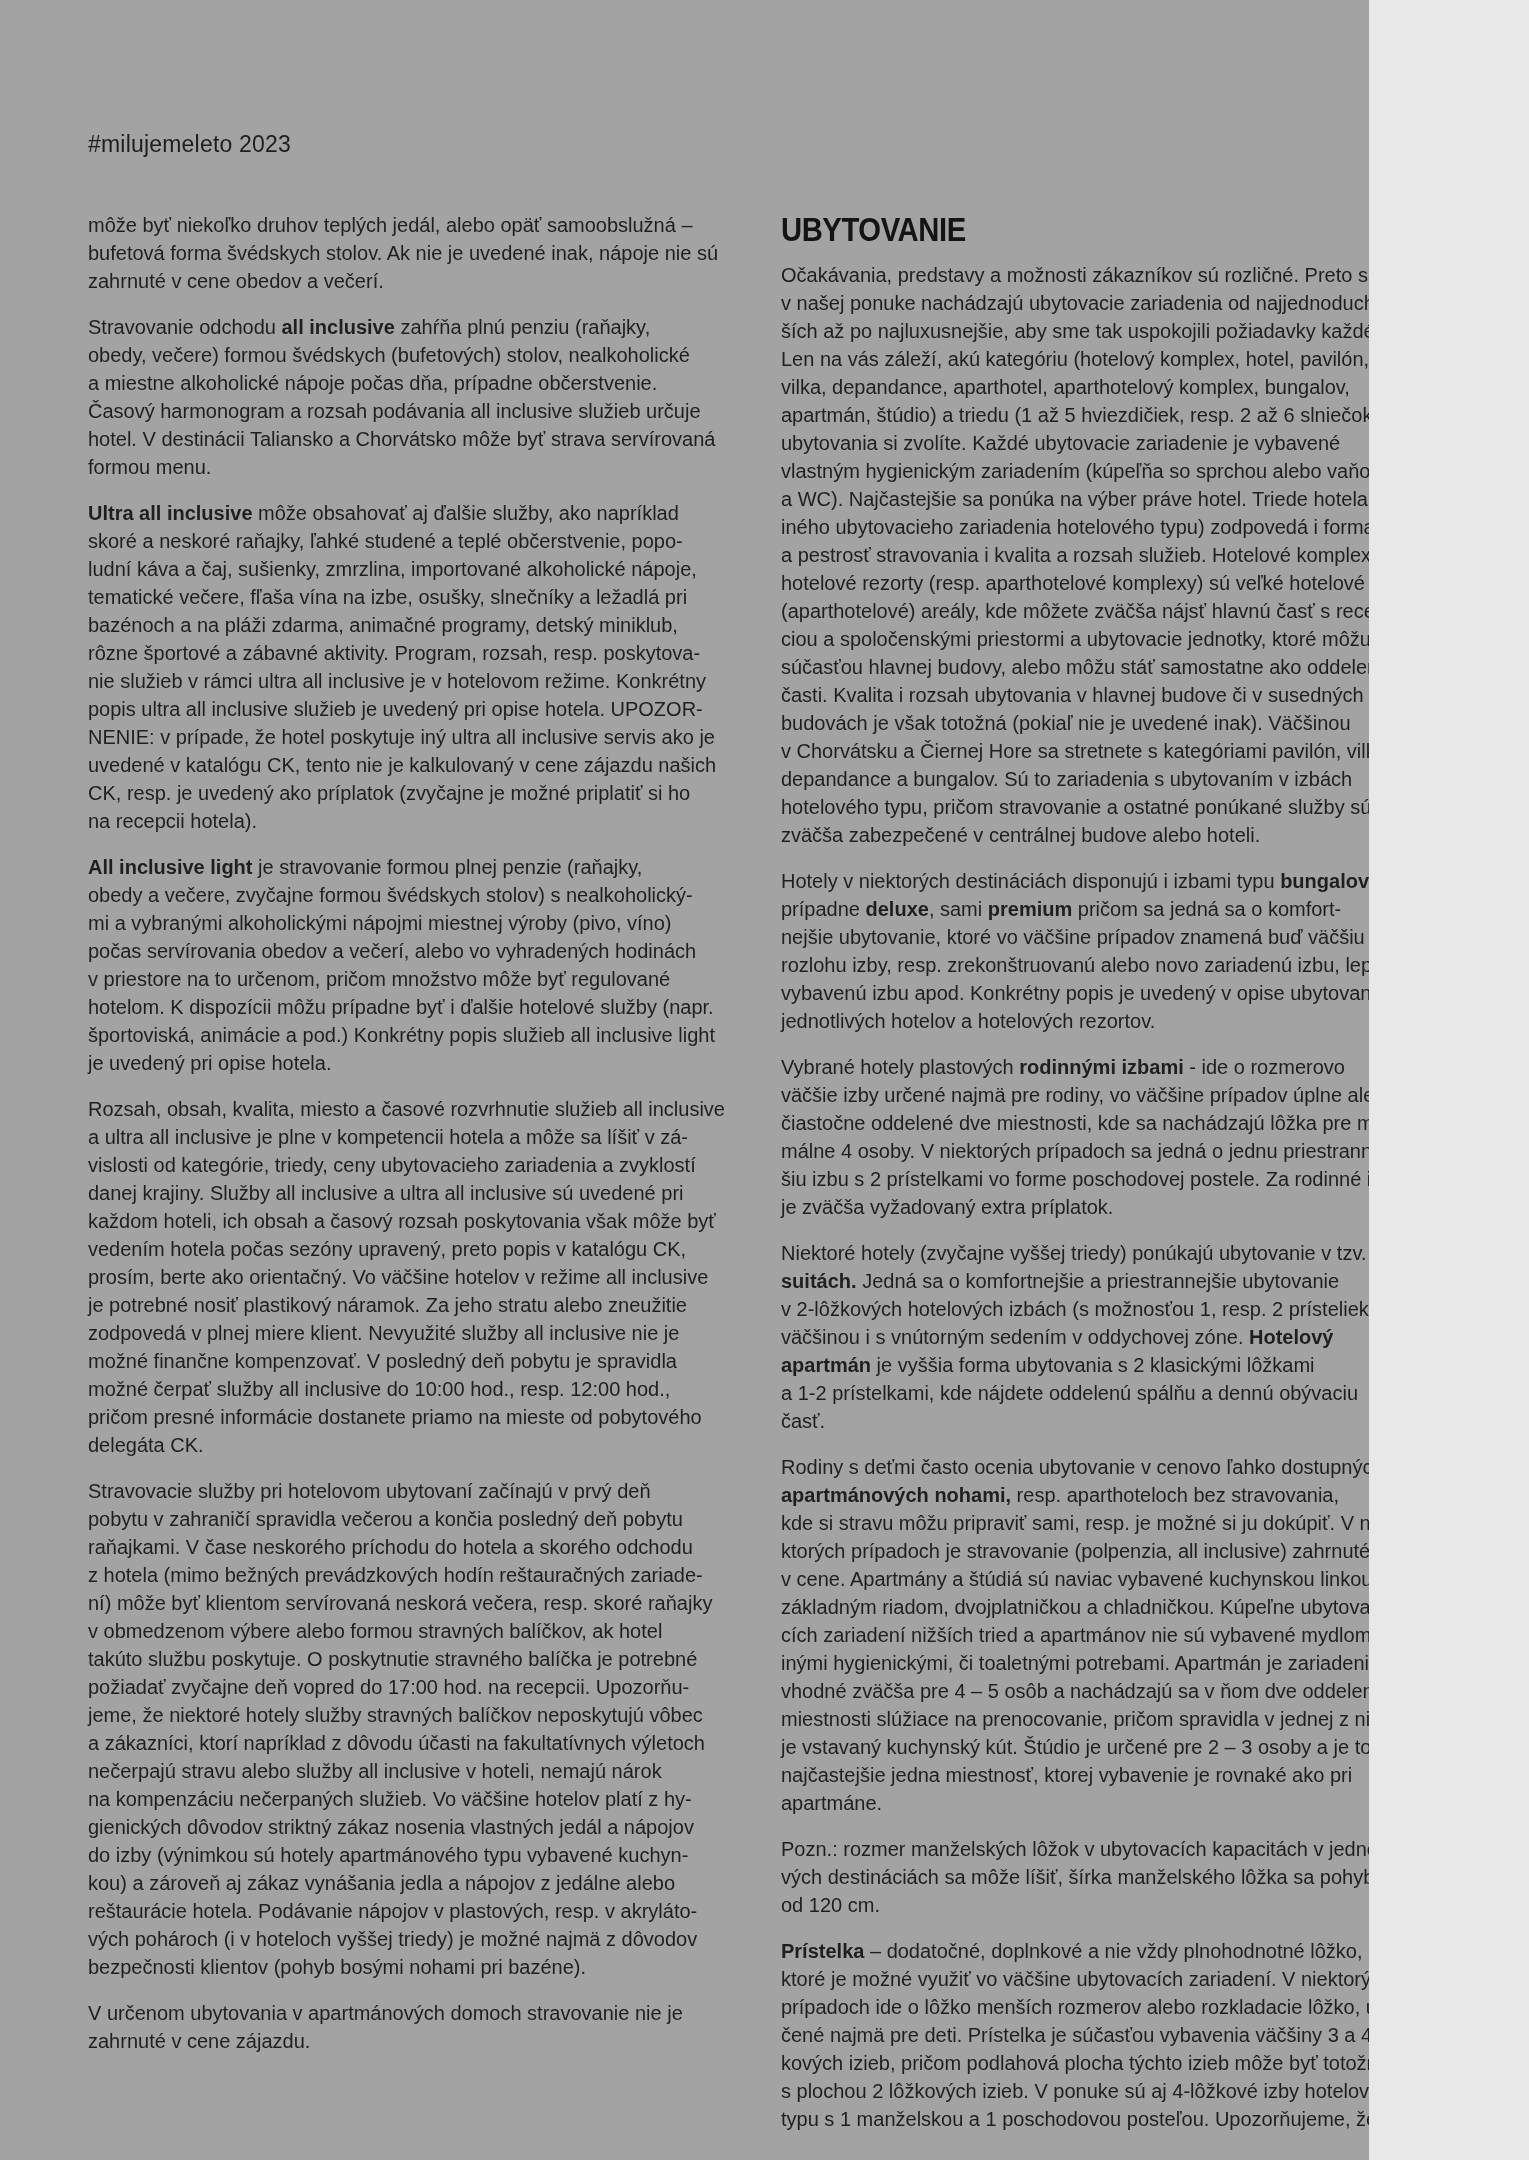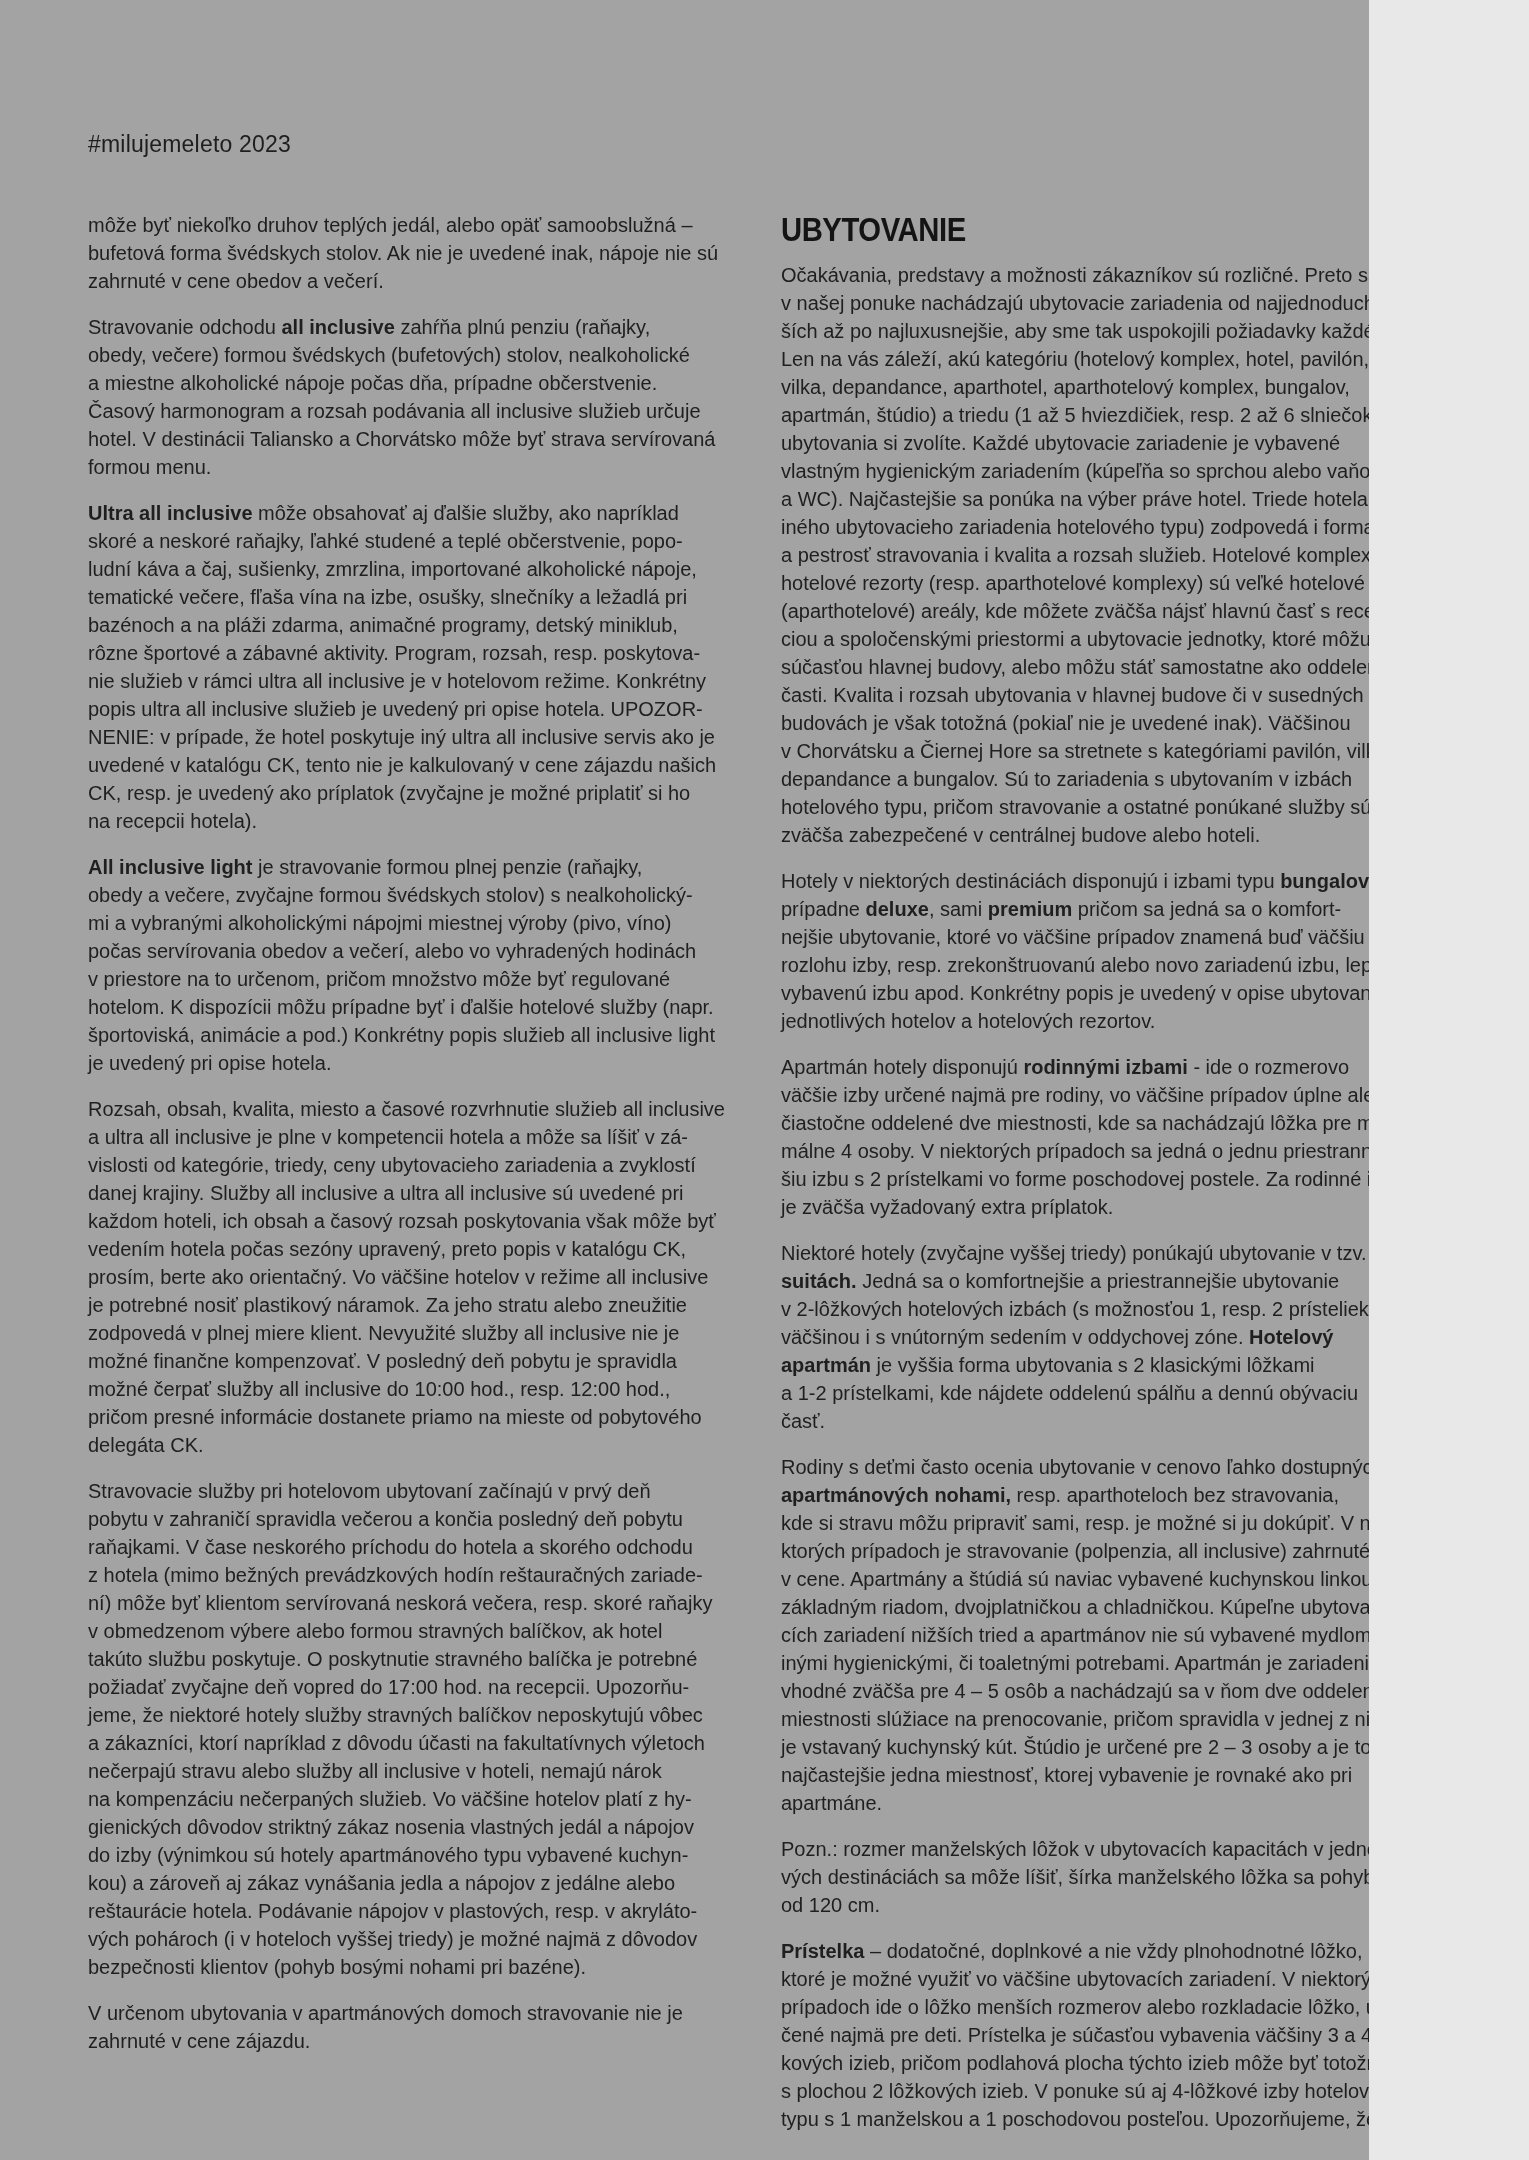--- a/index.html
+++ b/index.html
@@ -152,21 +152,21 @@
 v Chorvátsku a Čiernej Hore sa stretnete s kategóriami pavilón, vilka,
 depandance a bungalov. Sú to zariadenia s ubytovaním v izbách
 hotelového typu, pričom stravovanie a ostatné ponúkané služby sú
 zväčša zabezpečené v centrálnej budove alebo hoteli.</span></p>
         <p><span class="run">Hotely v niektorých destináciách disponujú i izbami typu </span><span class="run bold">bungalov</span><span class="run">,
 prípadne </span><span class="run bold">deluxe</span><span class="run">, sami </span><span class="run bold">premium</span><span class="run"> pričom sa jedná sa o komfort-
 nejšie ubytovanie, ktoré vo väčšine prípadov znamená buď väčšiu
 rozlohu izby, resp. zrekonštruovanú alebo novo zariadenú izbu, lepšie
 vybavenú izbu apod. Konkrétny popis je uvedený v opise ubytovania
 jednotlivých hotelov a hotelových rezortov.</span></p>
-        <p><span class="run">Apartmán hotely disponujú </span><span class="run bold">rodinnými izbami</span><span class="run"> - ide o rozmerovo
+        <p><span class="run">Vybrané hotely plastových </span><span class="run bold">rodinnými izbami</span><span class="run"> - ide o rozmerovo
 väčšie izby určené najmä pre rodiny, vo väčšine prípadov úplne alebo
 čiastočne oddelené dve miestnosti, kde sa nachádzajú lôžka pre mini-
 málne 4 osoby. V niektorých prípadoch sa jedná o jednu priestrannej-
 šiu izbu s 2 prístelkami vo forme poschodovej postele. Za rodinné izby
 je zväčša vyžadovaný extra príplatok.</span></p>
         <p><span class="run">Niektoré hotely (zvyčajne vyššej triedy) ponúkajú ubytovanie v tzv.
 </span><span class="run bold">suitách.</span><span class="run"> Jedná sa o komfortnejšie a priestrannejšie ubytovanie
 v 2-lôžkových hotelových izbách (s možnosťou 1, resp. 2 prísteliek),
 väčšinou i s vnútorným sedením v oddychovej zóne. </span><span class="run bold">Hotelový
 apartmán</span><span class="run"> je vyššia forma ubytovania s 2 klasickými lôžkami

